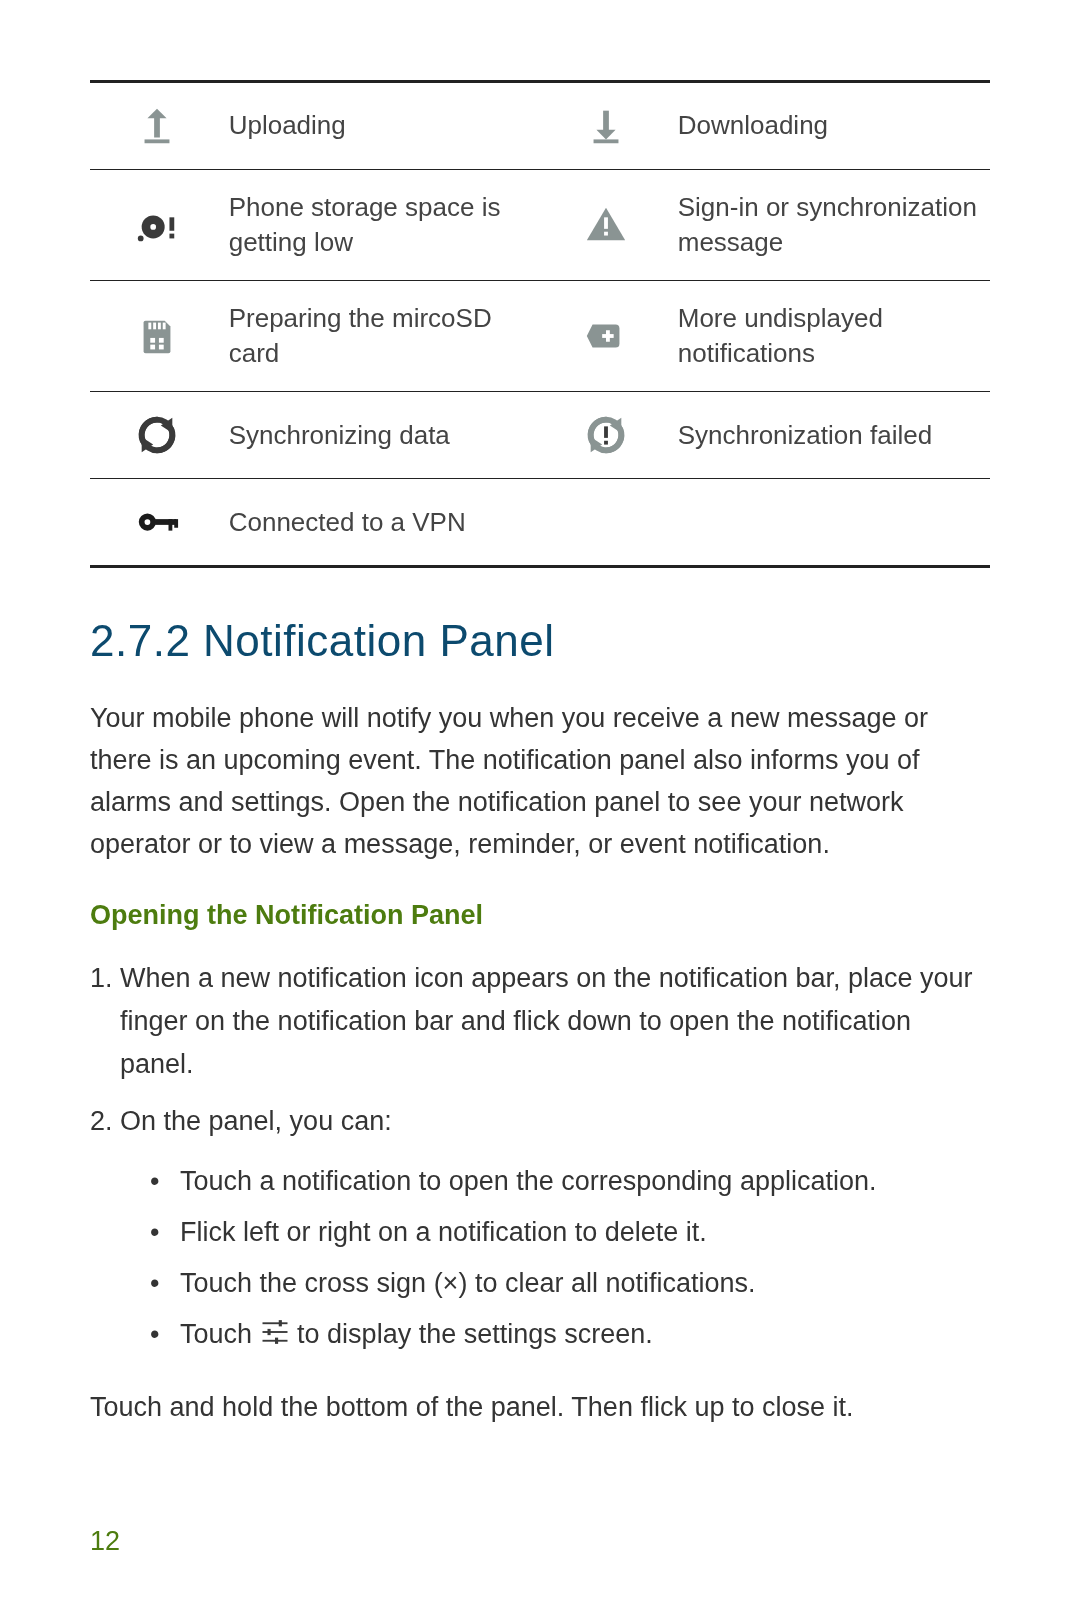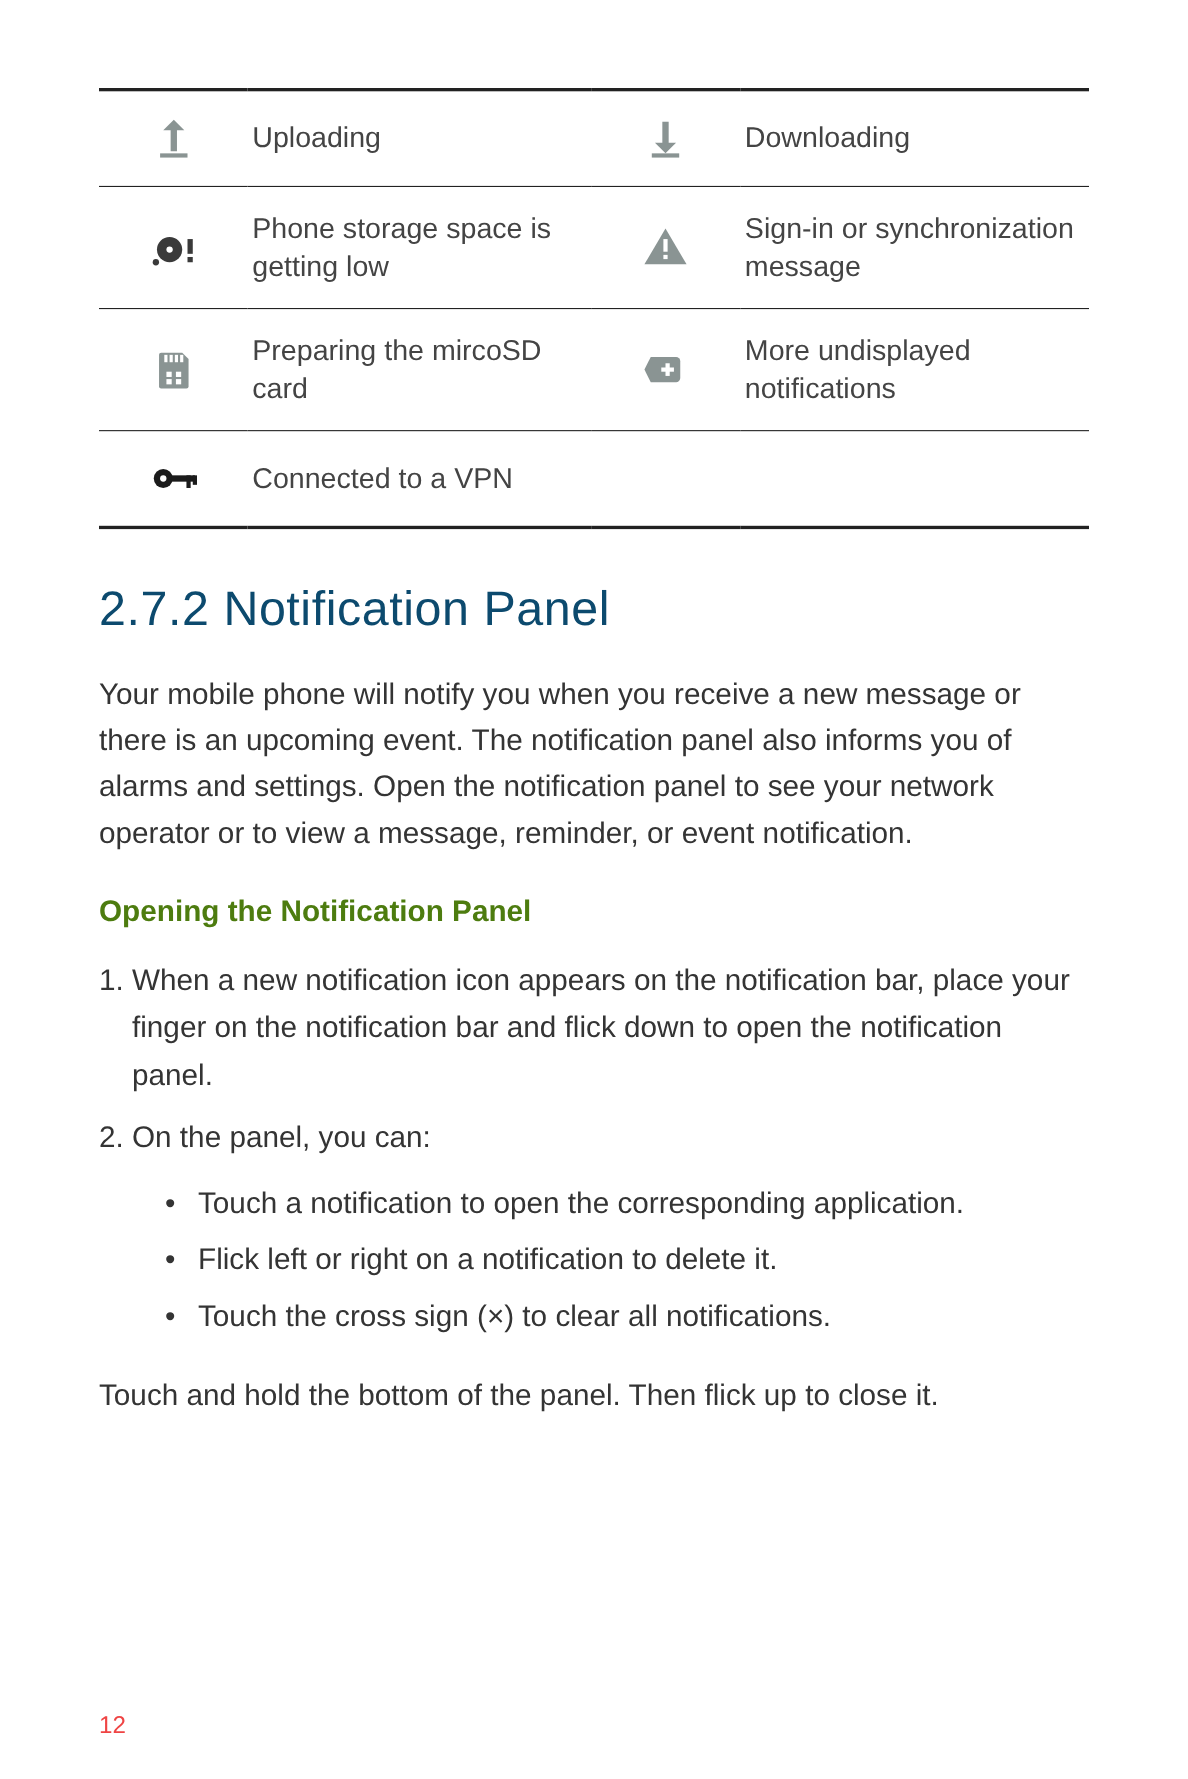--- a/index.html
+++ b/index.html
@@ -82,24 +82,24 @@
     position: relative;
   }
   ul.bullets > li::before {
     content: "•";
     position: absolute;
     left: -30px;
     color: #343434;
   }
   .pagenum {
     position: absolute;
-    bottom: 36px;
+    bottom: 60px;
     left: 90px;
-    font-size: 22px;
-    color: #ef4444;
+    font-size: 27px;
+    color: #4d7c0f;
   }
   svg.ic { width: 46px; height: 46px; display: inline-block; vertical-align: middle; }
   svg.ic-inline { width: 30px; height: 30px; vertical-align: -4px; }
 </style>
 </head>
 <body>
 
 <svg width="0" height="0" style="position:absolute">
   <defs>
 
@@ -226,20 +226,30 @@
       <td class="icon-cell"><svg class="ic" viewBox="0 0 48 48">
               <use href="#sdcard-icon"></use>
             </svg></td>
       <td class="label-cell">Preparing the mircoSD card</td>
       <td class="icon-cell"><svg class="ic" viewBox="0 0 48 48">
               <use href="#more-tag-icon"></use>
             </svg></td>
       <td class="label-cell">More undisplayed notifications</td>
     </tr>
 
+    <tr class="datarow">
+      <td class="icon-cell"><svg class="ic" viewBox="0 0 48 48">
+              <use href="#sync-icon"></use>
+            </svg></td>
+      <td class="label-cell">Synchronizing data</td>
+      <td class="icon-cell"><svg class="ic" viewBox="0 0 48 48">
+              <use href="#sync-fail-icon"></use>
+            </svg></td>
+      <td class="label-cell">Synchronization failed</td>
+    </tr>
 
     <tr class="lastrow">
       <td class="icon-cell"><svg class="ic" viewBox="0 0 48 48">
               <use href="#vpn-key-icon"></use>
             </svg></td>
       <td class="label-cell">Connected to a VPN</td>
       <td class="icon-cell"></td>
       <td class="label-cell"></td>
     </tr>
   </tbody>
@@ -252,20 +262,27 @@
   <p class="sub-heading">Opening the Notification Panel</p>
 
   <ol class="steps">
     <li>When a new notification icon appears on the notification bar, place your finger on the notification bar and flick down to open the notification panel.</li>
     <li>
       <span>On the panel, you can:</span>
       <ul class="bullets">
         <li>Touch a notification to open the corresponding application.</li>
         <li>Flick left or right on a notification to delete it.</li>
         <li>Touch the cross sign (×) to clear all notifications.</li>
+        <li>
+          <span>Touch </span>
+          <svg class="ic-inline" viewBox="0 0 48 48">
+              <use href="#settings-sliders-icon"></use>
+            </svg>
+          <span> to display the settings screen.</span>
+        </li>
       </ul>
     </li>
   </ol>
 
   <p class="para" style="margin-bottom:0">Touch and hold the bottom of the panel. Then flick up to close it.</p>
 
   <div class="pagenum">12</div>
 </div>
 
 </body></html>

